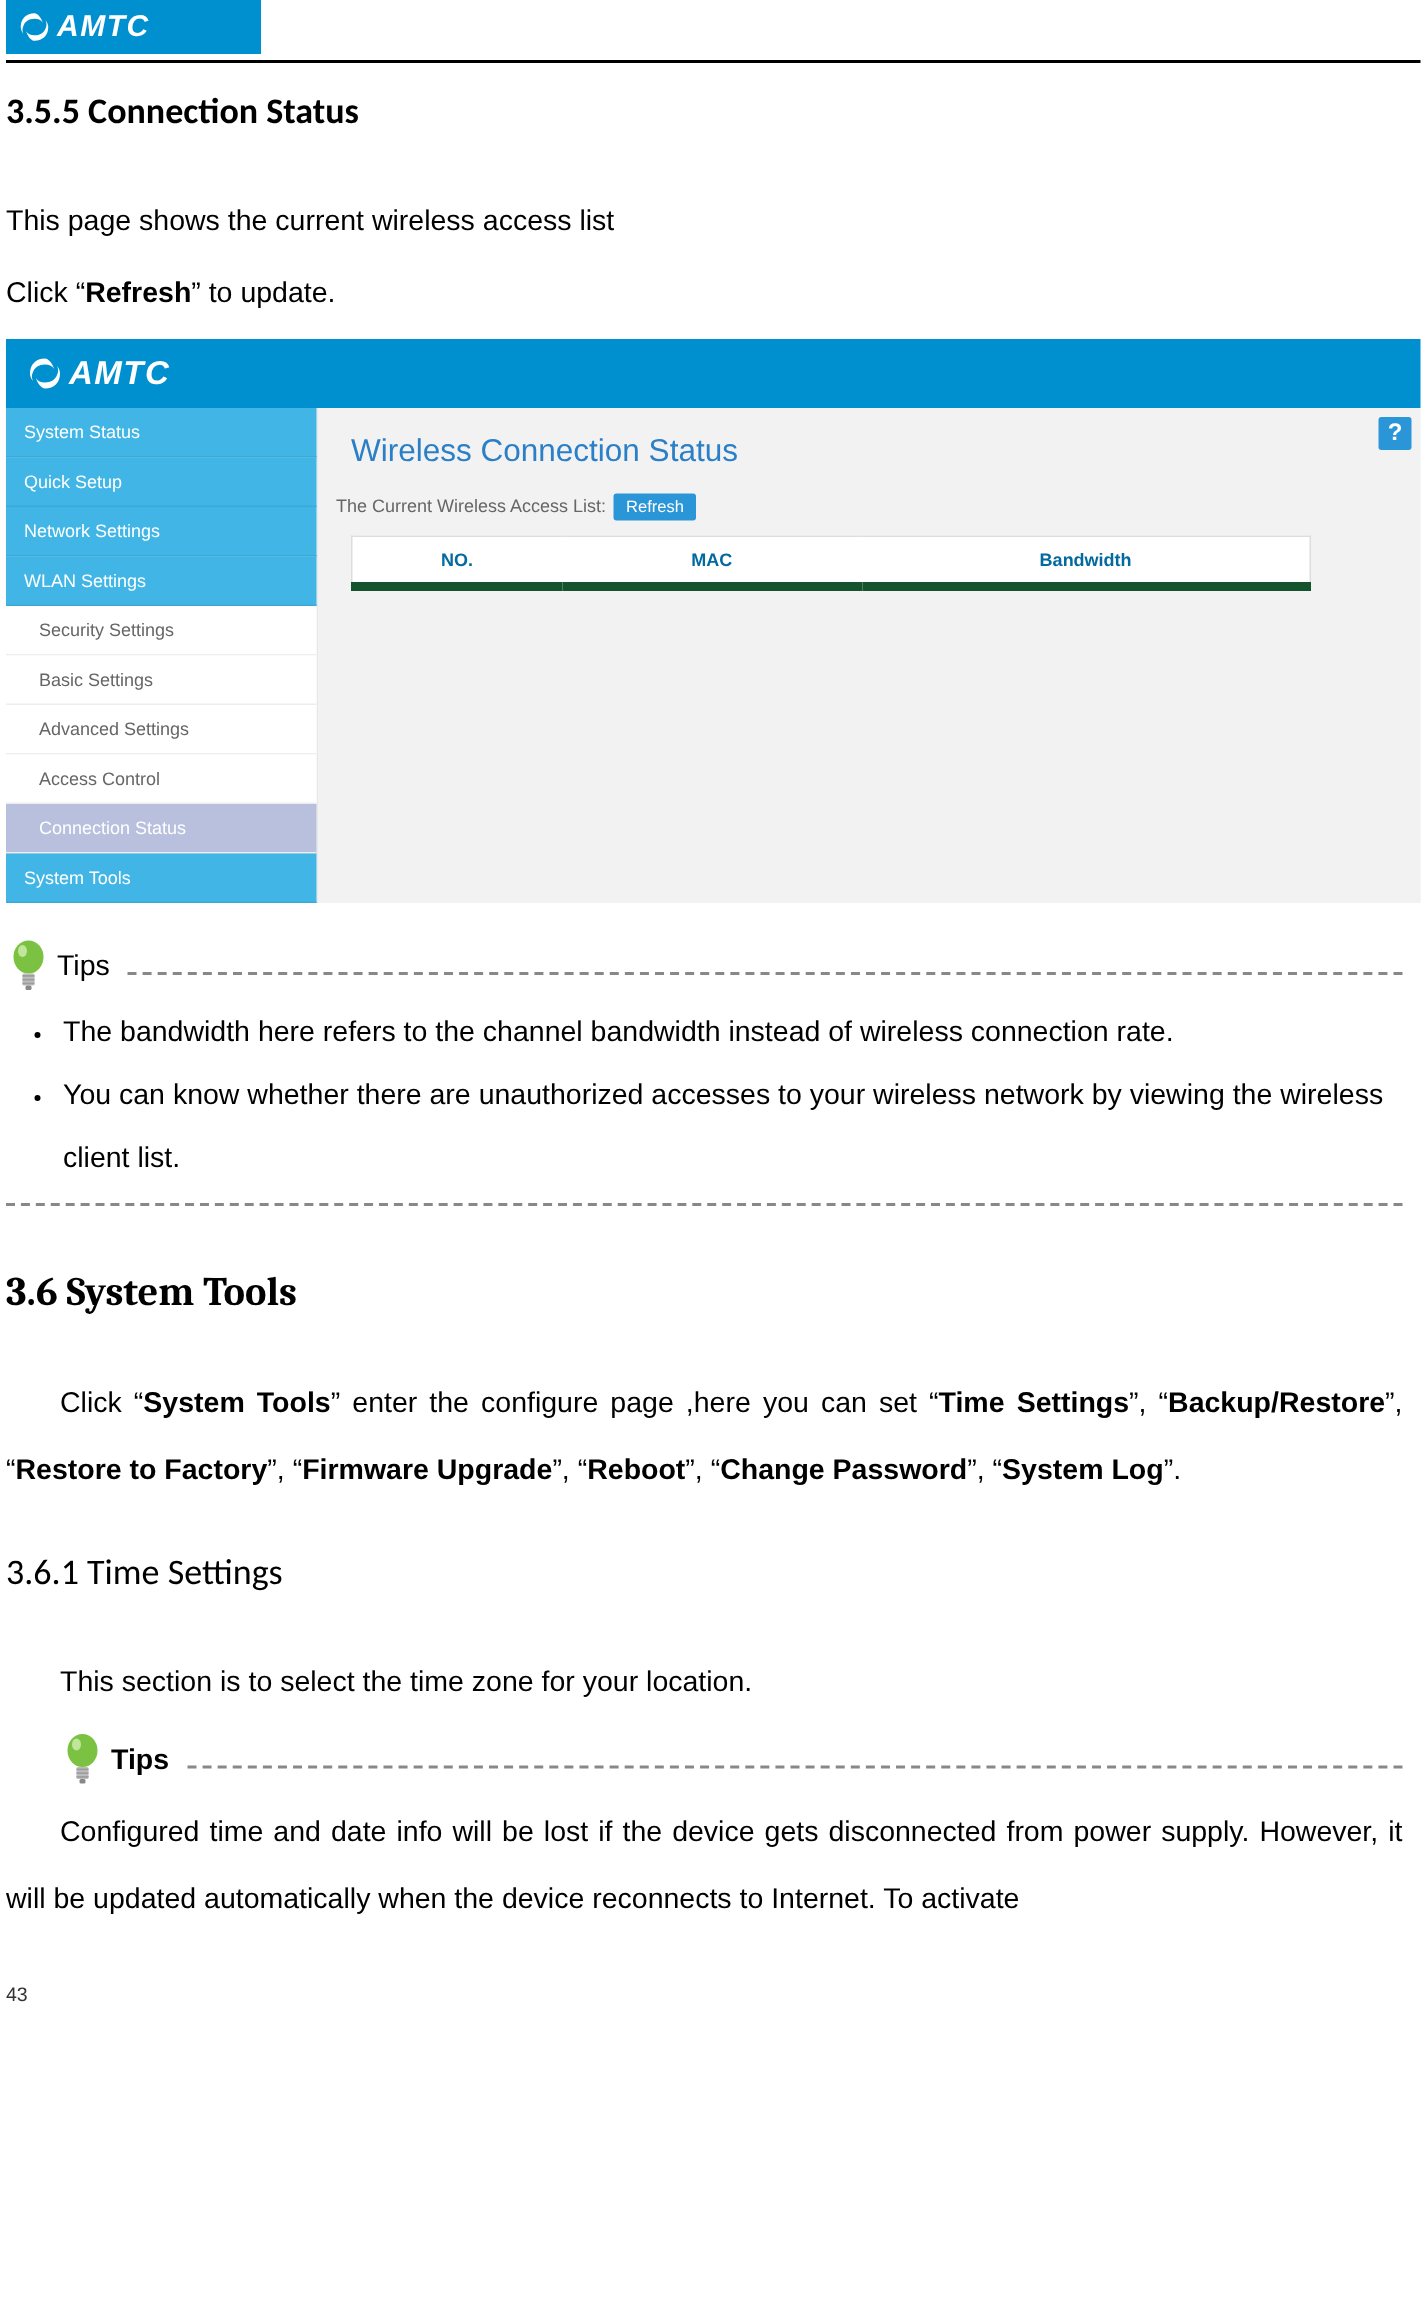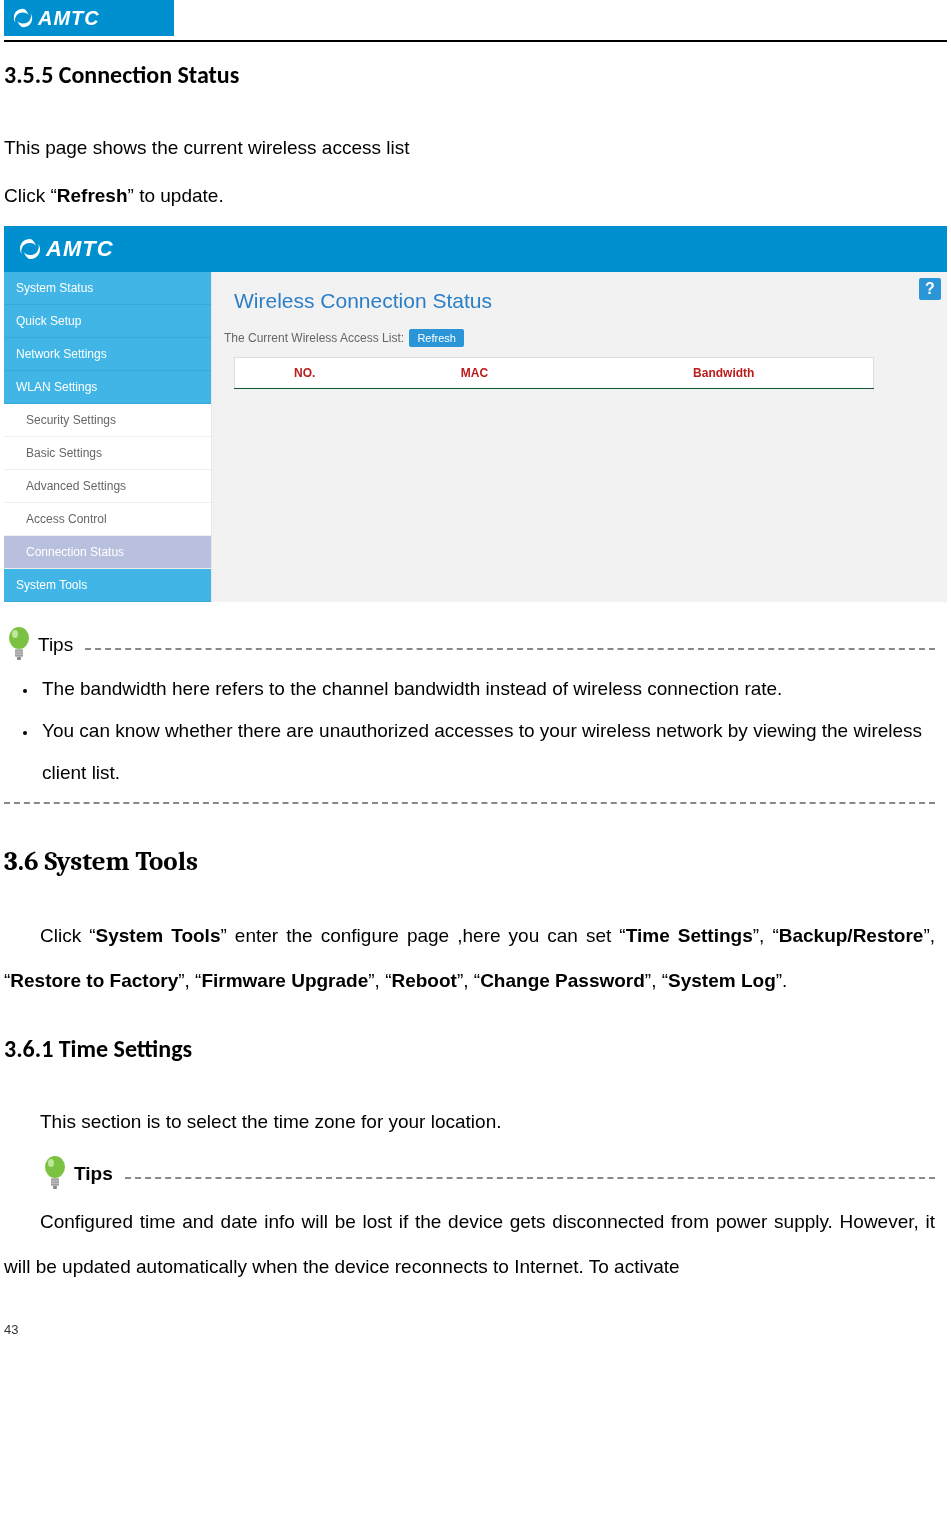--- a/index.html
+++ b/index.html
@@ -26,36 +26,36 @@
   .sidebar { width: 208px; background: #f7f9fb; font-size: 12px; color: #555; border-right: 1px solid #e8e8e8; }
   .sidebar .main-item { padding: 9px 12px; background: #41b6e6; color: #fff; border-bottom: 1px solid #3aa9d8; font-size: 12px; }
   .sidebar .sub-item { padding: 9px 22px; border-bottom: 1px solid #eee; color: #666; background:#fff; }
   .sidebar .sub-item.active { background: #b8c0dd; color: #fff; }
   .main { flex: 1; background: #f2f2f2; padding: 10px 12px; position: relative; }
   .help-icon { position: absolute; right: 6px; top: 6px; width: 22px; height: 22px; background: #2a96d8; color: #fff; font-weight: bold; font-size: 16px; text-align: center; line-height: 22px; border-radius: 2px; }
   .panel-title { color: #2a7fc7; font-size: 21px; font-weight: 400; margin: 7px 0 16px 10px; font-family: Arial, sans-serif; }
   .panel-sub { font-size: 12px; color: #666; }
   .refresh-btn { display: inline-block; background: #2a96d8; color: #fff; font-size: 11px; padding: 3px 8px; border-radius: 2px; margin-left: 2px; }
   table.conn { width: 640px; border-collapse: collapse; background: #fff; margin: 10px 0 0 10px; border: 1px solid #ddd; }
-  table.conn th { font-size: 12px; font-weight: 700; color: #b91c1c; padding: 8px 0; text-align: center; border-bottom: 1px solid #14532d; }
+  table.conn th { font-size: 12px; font-weight: 700; color: #0369a1; padding: 8px 0; text-align: center; border-bottom: 6px solid #14532d; }
 
   
   .tips-row { display: flex; align-items: flex-end; margin-top: 4px; }
   .bulb-svg { margin-right: 4px; position: relative; top: 3px; }
   .tips-label { font-size: 19px; margin-right: 6px; position: relative; top: -4px; }
   .dashed-fill { flex: 1; border-top: 2px dashed #888; height: 0; position: relative; top: -10px; margin-left: 6px; }
 
   ul.tips-list { list-style: disc; padding-left: 34px; margin: 8px 0 8px 0; }
   ul.tips-list li { font-size: 19px; line-height: 2.2; padding-left: 4px; margin-bottom: 0; }
   ul.tips-list li::marker { font-size: 14px; }
 
   hr.dashed-full { border: none; border-top: 2px dashed #888; margin: 6px 0 42px 0; }
 
   h2.sect36 { font-family: Cambria, Georgia, serif; font-size: 27px; font-weight: 700; margin-bottom: 36px; }
-  h2.sect361 { font-family: Calibri, Arial, sans-serif; font-size: 24px; font-weight: 700; margin: 30px 0 36px 0; }
+  h2.sect361 { font-family: Calibri, Arial, sans-serif; font-size: 24px; font-weight: 400; margin: 30px 0 36px 0; }
 
   p.justify { font-size: 19px; line-height: 2.4; text-align: justify; text-justify: inter-word; }
   p.justify .indent { display: inline-block; width: 36px; }
 
   .pgnum { text-align: left; font-size: 13px; color: #333; margin-top: 32px; }
 
   .tips-row2 { display: flex; align-items: flex-end; margin-top: 6px; padding-left: 36px; }
   .tips-row2 .tips-label { font-weight: 700; }
   .tips-row2 .dashed-fill { top: -10px; }
 

